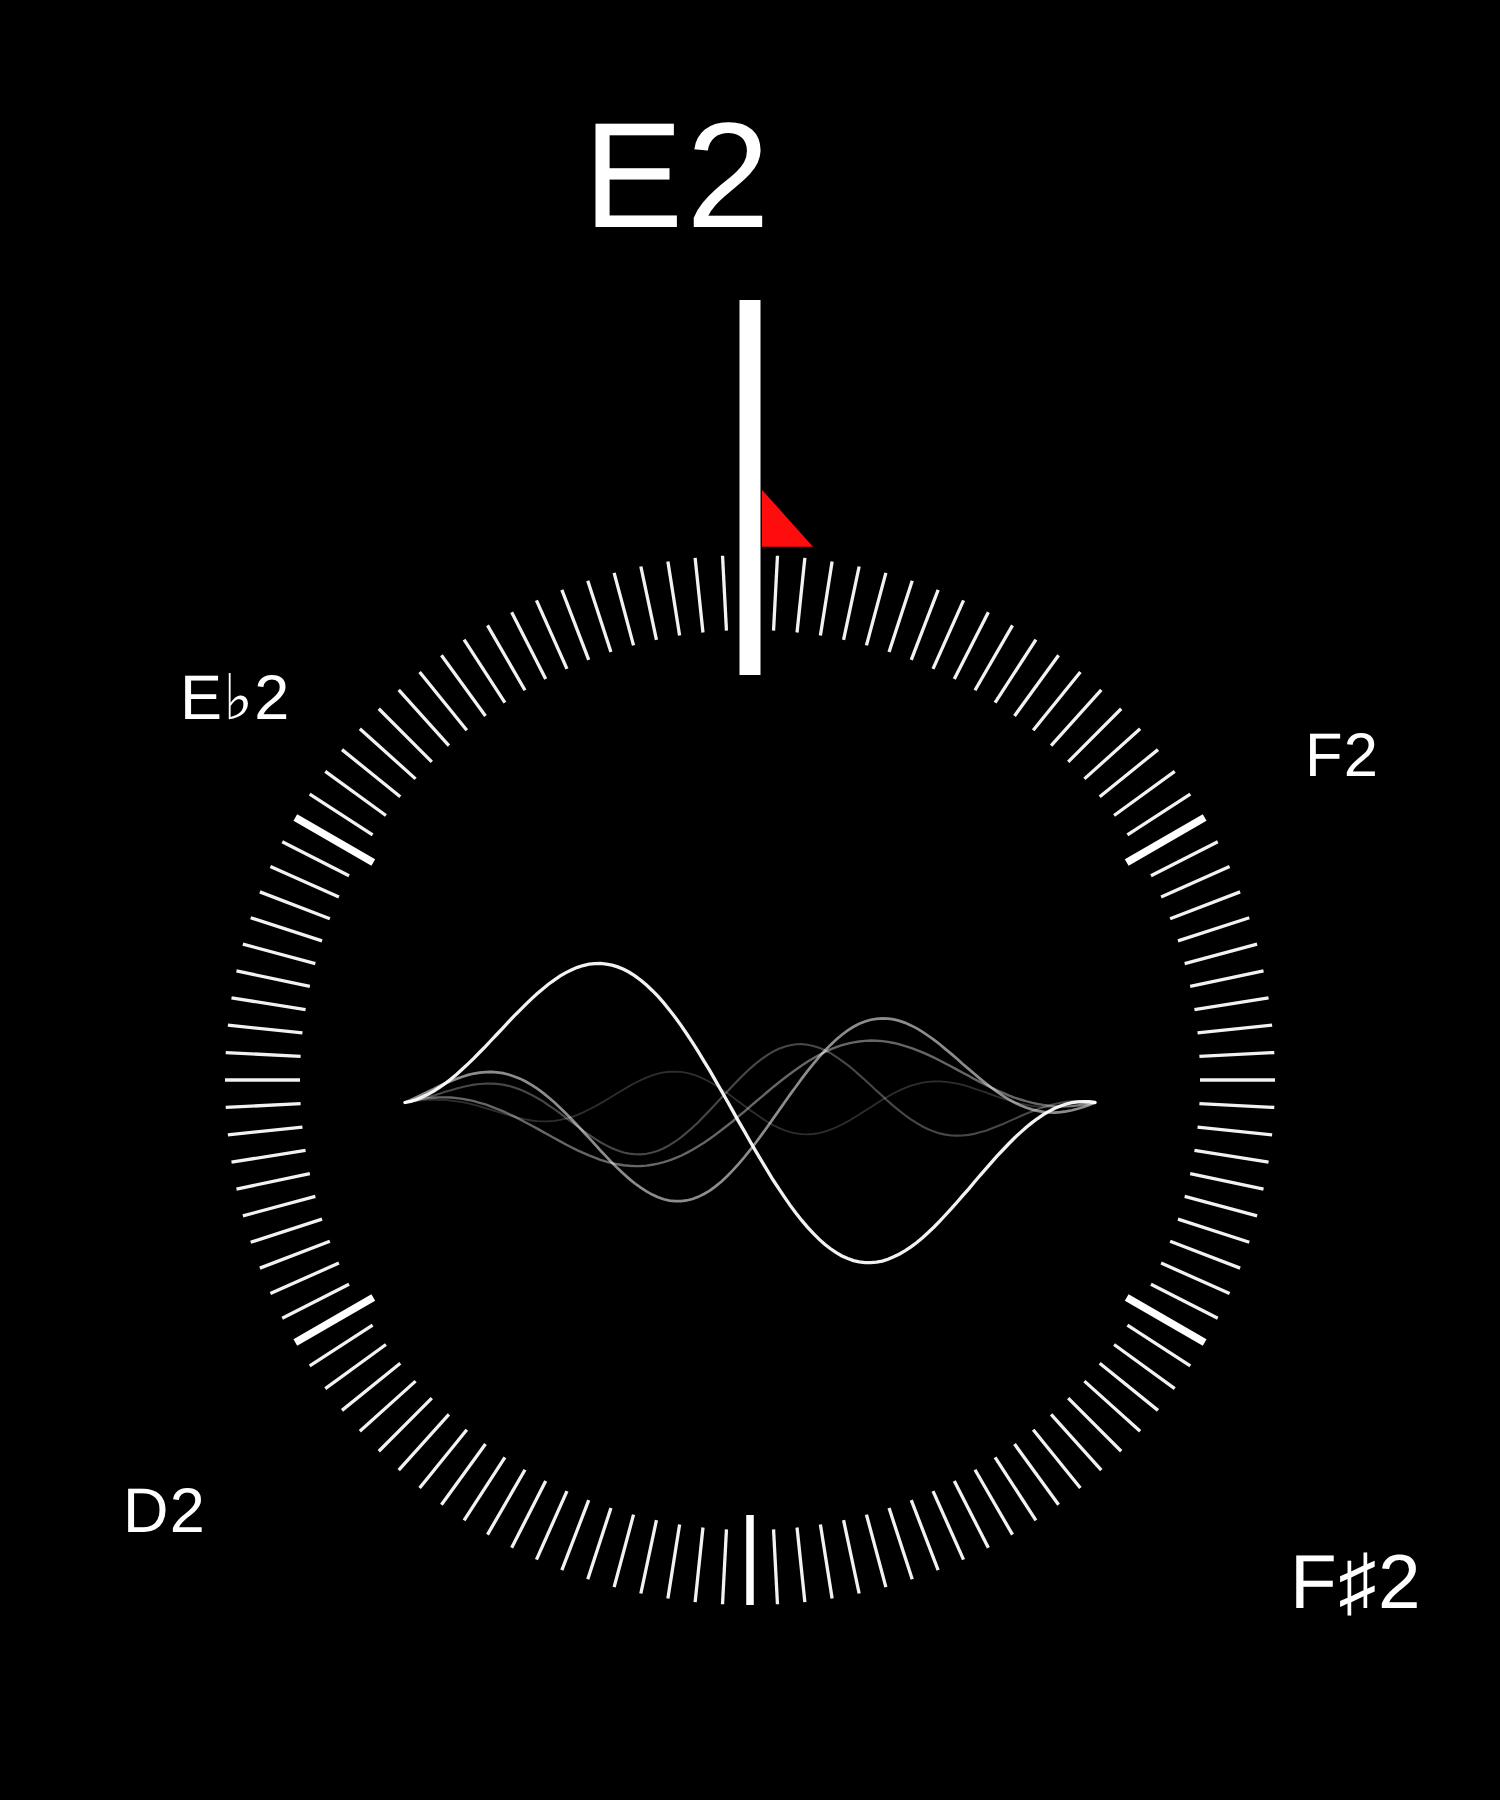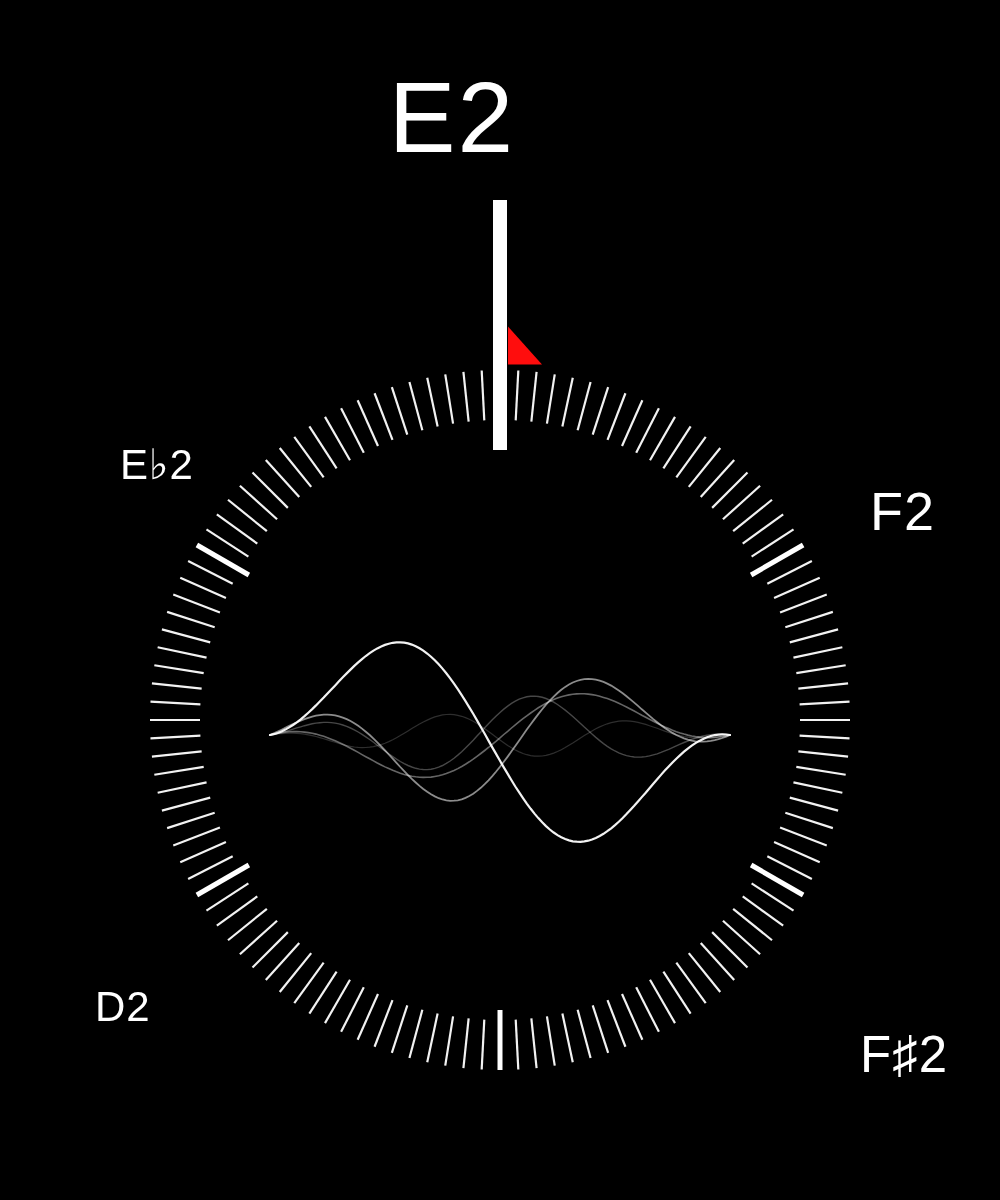--- a/index.html
+++ b/index.html
@@ -167,18 +167,18 @@
         <path d="M270.0 735.0 L273.8 734.2 L277.7 733.0 L281.5 731.4 L285.3 729.6 L289.2 727.4 L293.0 725.0 L296.8 722.3 L300.7 719.3 L304.5 716.1 L308.3 712.7 L312.2 709.1 L316.0 705.4 L319.8 701.5 L323.7 697.6 L327.5 693.5 L331.3 689.5 L335.2 685.4 L339.0 681.3 L342.8 677.3 L346.7 673.4 L350.5 669.6 L354.3 665.9 L358.2 662.4 L362.0 659.1 L365.8 656.0 L369.7 653.2 L373.5 650.6 L377.3 648.4 L381.2 646.5 L385.0 644.9 L388.8 643.7 L392.7 642.8 L396.5 642.4 L400.3 642.3 L404.2 642.7 L408.0 643.4 L411.8 644.6 L415.7 646.2 L419.5 648.2 L423.3 650.6 L427.2 653.5 L431.0 656.7 L434.8 660.3 L438.7 664.3 L442.5 668.6 L446.3 673.3 L450.2 678.3 L454.0 683.6 L457.8 689.2 L461.7 695.1 L465.5 701.1 L469.3 707.4 L473.2 713.8 L477.0 720.4 L480.8 727.0 L484.7 733.8 L488.5 740.6 L492.3 747.4 L496.2 754.1 L500.0 760.8 L503.8 767.4 L507.7 773.9 L511.5 780.3 L515.3 786.5 L519.2 792.4 L523.0 798.1 L526.8 803.6 L530.7 808.8 L534.5 813.6 L538.3 818.1 L542.2 822.3 L546.0 826.1 L549.8 829.5 L553.7 832.5 L557.5 835.1 L561.3 837.3 L565.2 839.0 L569.0 840.4 L572.8 841.3 L576.7 841.7 L580.5 841.8 L584.3 841.4 L588.2 840.7 L592.0 839.5 L595.8 837.9 L599.7 836.0 L603.5 833.8 L607.3 831.2 L611.2 828.3 L615.0 825.1 L618.8 821.7 L622.7 818.0 L626.5 814.1 L630.3 810.0 L634.2 805.8 L638.0 801.5 L641.8 797.1 L645.7 792.7 L649.5 788.2 L653.3 783.7 L657.2 779.3 L661.0 774.9 L664.8 770.6 L668.7 766.5 L672.5 762.5 L676.3 758.7 L680.2 755.1 L684.0 751.7 L687.8 748.6 L691.7 745.7 L695.5 743.1 L699.3 740.9 L703.2 738.9 L707.0 737.3 L710.8 736.0 L714.7 735.1 L718.5 734.6 L722.3 734.4 L726.2 734.5 L730.0 735.0" fill="none" stroke="#ffffff" stroke-width="2.2" opacity="0.95" stroke-linecap="round"></path>
         <path d="M270.0 735.0 L273.8 733.3 L277.7 731.5 L281.5 729.7 L285.3 727.8 L289.2 725.9 L293.0 724.0 L296.8 722.3 L300.7 720.6 L304.5 719.1 L308.3 717.8 L312.2 716.6 L316.0 715.7 L319.8 715.1 L323.7 714.7 L327.5 714.6 L331.3 714.9 L335.2 715.4 L339.0 716.3 L342.8 717.6 L346.7 719.1 L350.5 721.0 L354.3 723.2 L358.2 725.8 L362.0 728.6 L365.8 731.7 L369.7 735.0 L373.5 738.6 L377.3 742.3 L381.2 746.3 L385.0 750.3 L388.8 754.5 L392.7 758.6 L396.5 762.8 L400.3 767.0 L404.2 771.1 L408.0 775.1 L411.8 778.9 L415.7 782.5 L419.5 785.9 L423.3 789.0 L427.2 791.8 L431.0 794.3 L434.8 796.4 L438.7 798.2 L442.5 799.5 L446.3 800.4 L450.2 800.8 L454.0 800.7 L457.8 800.3 L461.7 799.3 L465.5 797.9 L469.3 796.0 L473.2 793.7 L477.0 790.9 L480.8 787.8 L484.7 784.2 L488.5 780.3 L492.3 776.1 L496.2 771.5 L500.0 766.8 L503.8 761.8 L507.7 756.6 L511.5 751.3 L515.3 745.9 L519.2 740.4 L523.0 735.0 L526.8 729.6 L530.7 724.3 L534.5 719.1 L538.3 714.1 L542.2 709.3 L546.0 704.7 L549.8 700.5 L553.7 696.6 L557.5 693.0 L561.3 689.8 L565.2 686.9 L569.0 684.5 L572.8 682.5 L576.7 681.0 L580.5 679.8 L584.3 679.2 L588.2 678.9 L592.0 679.1 L595.8 679.6 L599.7 680.6 L603.5 681.9 L607.3 683.6 L611.2 685.6 L615.0 687.9 L618.8 690.5 L622.7 693.3 L626.5 696.2 L630.3 699.4 L634.2 702.6 L638.0 705.9 L641.8 709.3 L645.7 712.6 L649.5 715.9 L653.3 719.1 L657.2 722.2 L661.0 725.2 L664.8 728.0 L668.7 730.6 L672.5 732.9 L676.3 735.0 L680.2 736.8 L684.0 738.4 L687.8 739.6 L691.7 740.6 L695.5 741.3 L699.3 741.6 L703.2 741.7 L707.0 741.4 L710.8 740.9 L714.7 740.2 L718.5 739.2 L722.3 738.0 L726.2 736.6 L730.0 735.0" fill="none" stroke="#ffffff" stroke-width="1.8" opacity="0.55" stroke-linecap="round"></path>
         <path d="M270.0 735.0 L273.8 734.1 L277.7 733.3 L281.5 732.6 L285.3 732.1 L289.2 731.8 L293.0 731.6 L296.8 731.6 L300.7 731.7 L304.5 732.1 L308.3 732.6 L312.2 733.3 L316.0 734.1 L319.8 735.2 L323.7 736.3 L327.5 737.7 L331.3 739.2 L335.2 740.8 L339.0 742.5 L342.8 744.3 L346.7 746.3 L350.5 748.3 L354.3 750.3 L358.2 752.4 L362.0 754.6 L365.8 756.7 L369.7 758.8 L373.5 760.9 L377.3 763.0 L381.2 765.0 L385.0 766.9 L388.8 768.6 L392.7 770.3 L396.5 771.8 L400.3 773.2 L404.2 774.4 L408.0 775.4 L411.8 776.2 L415.7 776.8 L419.5 777.2 L423.3 777.4 L427.2 777.3 L431.0 777.1 L434.8 776.5 L438.7 775.8 L442.5 774.8 L446.3 773.6 L450.2 772.1 L454.0 770.5 L457.8 768.6 L461.7 766.5 L465.5 764.2 L469.3 761.8 L473.2 759.2 L477.0 756.4 L480.8 753.5 L484.7 750.5 L488.5 747.5 L492.3 744.3 L496.2 741.1 L500.0 737.8 L503.8 734.5 L507.7 731.3 L511.5 728.0 L515.3 724.8 L519.2 721.7 L523.0 718.7 L526.8 715.8 L530.7 713.0 L534.5 710.3 L538.3 707.8 L542.2 705.5 L546.0 703.3 L549.8 701.4 L553.7 699.6 L557.5 698.1 L561.3 696.8 L565.2 695.7 L569.0 694.9 L572.8 694.3 L576.7 693.9 L580.5 693.7 L584.3 693.8 L588.2 694.1 L592.0 694.6 L595.8 695.3 L599.7 696.3 L603.5 697.4 L607.3 698.6 L611.2 700.1 L615.0 701.6 L618.8 703.3 L622.7 705.1 L626.5 707.0 L630.3 709.0 L634.2 711.0 L638.0 713.1 L641.8 715.2 L645.7 717.2 L649.5 719.3 L653.3 721.3 L657.2 723.3 L661.0 725.1 L664.8 726.9 L668.7 728.6 L672.5 730.2 L676.3 731.7 L680.2 733.0 L684.0 734.1 L687.8 735.1 L691.7 736.0 L695.5 736.6 L699.3 737.1 L703.2 737.4 L707.0 737.6 L710.8 737.6 L714.7 737.4 L718.5 737.0 L722.3 736.5 L726.2 735.8 L730.0 735.0" fill="none" stroke="#ffffff" stroke-width="1.6" opacity="0.4" stroke-linecap="round"></path>
         <path d="M270.0 735.0 L273.8 734.3 L277.7 733.5 L281.5 732.5 L285.3 731.4 L289.2 730.3 L293.0 729.1 L296.8 727.9 L300.7 726.8 L304.5 725.7 L308.3 724.7 L312.2 723.8 L316.0 723.1 L319.8 722.7 L323.7 722.4 L327.5 722.4 L331.3 722.6 L335.2 723.1 L339.0 723.9 L342.8 725.0 L346.7 726.4 L350.5 728.0 L354.3 729.9 L358.2 732.0 L362.0 734.3 L365.8 736.9 L369.7 739.5 L373.5 742.3 L377.3 745.2 L381.2 748.1 L385.0 751.0 L388.8 753.8 L392.7 756.5 L396.5 759.1 L400.3 761.5 L404.2 763.6 L408.0 765.5 L411.8 767.0 L415.7 768.3 L419.5 769.1 L423.3 769.5 L427.2 769.6 L431.0 769.2 L434.8 768.4 L438.7 767.2 L442.5 765.5 L446.3 763.4 L450.2 761.0 L454.0 758.2 L457.8 755.1 L461.7 751.7 L465.5 748.1 L469.3 744.2 L473.2 740.2 L477.0 736.1 L480.8 732.0 L484.7 727.8 L488.5 723.8 L492.3 719.8 L496.2 716.0 L500.0 712.4 L503.8 709.1 L507.7 706.1 L511.5 703.4 L515.3 701.1 L519.2 699.2 L523.0 697.8 L526.8 696.8 L530.7 696.2 L534.5 696.1 L538.3 696.5 L542.2 697.3 L546.0 698.5 L549.8 700.1 L553.7 702.1 L557.5 704.5 L561.3 707.2 L565.2 710.1 L569.0 713.2 L572.8 716.6 L576.7 720.0 L580.5 723.5 L584.3 727.1 L588.2 730.6 L592.0 734.1 L595.8 737.4 L599.7 740.6 L603.5 743.6 L607.3 746.3 L611.2 748.8 L615.0 751.0 L618.8 752.8 L622.7 754.4 L626.5 755.6 L630.3 756.4 L634.2 757.0 L638.0 757.1 L641.8 757.0 L645.7 756.6 L649.5 755.9 L653.3 754.9 L657.2 753.8 L661.0 752.4 L664.8 750.9 L668.7 749.3 L672.5 747.6 L676.3 745.9 L680.2 744.2 L684.0 742.5 L687.8 741.0 L691.7 739.5 L695.5 738.1 L699.3 737.0 L703.2 736.0 L707.0 735.2 L710.8 734.6 L714.7 734.2 L718.5 734.1 L722.3 734.2 L726.2 734.5 L730.0 735.0" fill="none" stroke="#ffffff" stroke-width="1.4" opacity="0.28" stroke-linecap="round"></path>
         <path d="M270.0 735.0 L273.8 734.5 L277.7 734.0 L281.5 733.6 L285.3 733.3 L289.2 733.2 L293.0 733.2 L296.8 733.3 L300.7 733.7 L304.5 734.2 L308.3 734.8 L312.2 735.6 L316.0 736.5 L319.8 737.6 L323.7 738.7 L327.5 739.9 L331.3 741.1 L335.2 742.3 L339.0 743.5 L342.8 744.6 L346.7 745.5 L350.5 746.3 L354.3 747.0 L358.2 747.4 L362.0 747.6 L365.8 747.5 L369.7 747.2 L373.5 746.6 L377.3 745.7 L381.2 744.6 L385.0 743.2 L388.8 741.6 L392.7 739.7 L396.5 737.7 L400.3 735.6 L404.2 733.3 L408.0 731.0 L411.8 728.6 L415.7 726.3 L419.5 724.1 L423.3 722.0 L427.2 720.1 L431.0 718.4 L434.8 716.9 L438.7 715.8 L442.5 714.9 L446.3 714.5 L450.2 714.4 L454.0 714.6 L457.8 715.3 L461.7 716.3 L465.5 717.6 L469.3 719.3 L473.2 721.3 L477.0 723.5 L480.8 726.0 L484.7 728.7 L488.5 731.4 L492.3 734.3 L496.2 737.2 L500.0 740.0 L503.8 742.7 L507.7 745.4 L511.5 747.8 L515.3 750.0 L519.2 751.9 L523.0 753.5 L526.8 754.7 L530.7 755.6 L534.5 756.1 L538.3 756.2 L542.2 756.0 L546.0 755.4 L549.8 754.4 L553.7 753.1 L557.5 751.5 L561.3 749.7 L565.2 747.6 L569.0 745.3 L572.8 743.0 L576.7 740.5 L580.5 738.1 L584.3 735.6 L588.2 733.2 L592.0 731.0 L595.8 728.8 L599.7 726.9 L603.5 725.3 L607.3 723.8 L611.2 722.7 L615.0 721.8 L618.8 721.2 L622.7 720.9 L626.5 720.9 L630.3 721.2 L634.2 721.7 L638.0 722.4 L641.8 723.3 L645.7 724.4 L649.5 725.7 L653.3 727.0 L657.2 728.3 L661.0 729.7 L664.8 731.1 L668.7 732.4 L672.5 733.6 L676.3 734.7 L680.2 735.7 L684.0 736.5 L687.8 737.2 L691.7 737.7 L695.5 738.0 L699.3 738.1 L703.2 738.1 L707.0 737.9 L710.8 737.6 L714.7 737.2 L718.5 736.7 L722.3 736.2 L726.2 735.6 L730.0 735.0" fill="none" stroke="#ffffff" stroke-width="1.2" opacity="0.18" stroke-linecap="round"></path>
       </g>
   </svg>
 
   <div id="neighbor-labels">
       <div class="note-label" style="left: 72px; top: 440px; font-size: 42px; margin-left: 48px;">E♭2</div>
-      <div class="note-label" style="left: 870px; top: 480px; font-size: 54px;">F2</div>
-      <div class="note-label" style="left: 95px; top: 983px; font-size: 42px;">D2</div>
+      <div class="note-label" style="left: 870px; top: 480px; font-size: 41px;">F2</div>
+      <div class="note-label" style="left: 82px; top: 983px; font-size: 42px;">D2</div>
       <div class="note-label" style="left: 860px; top: 1025px; font-size: 51px;">F♯2</div>
     </div>
 
 </div>
 
 </body></html>

